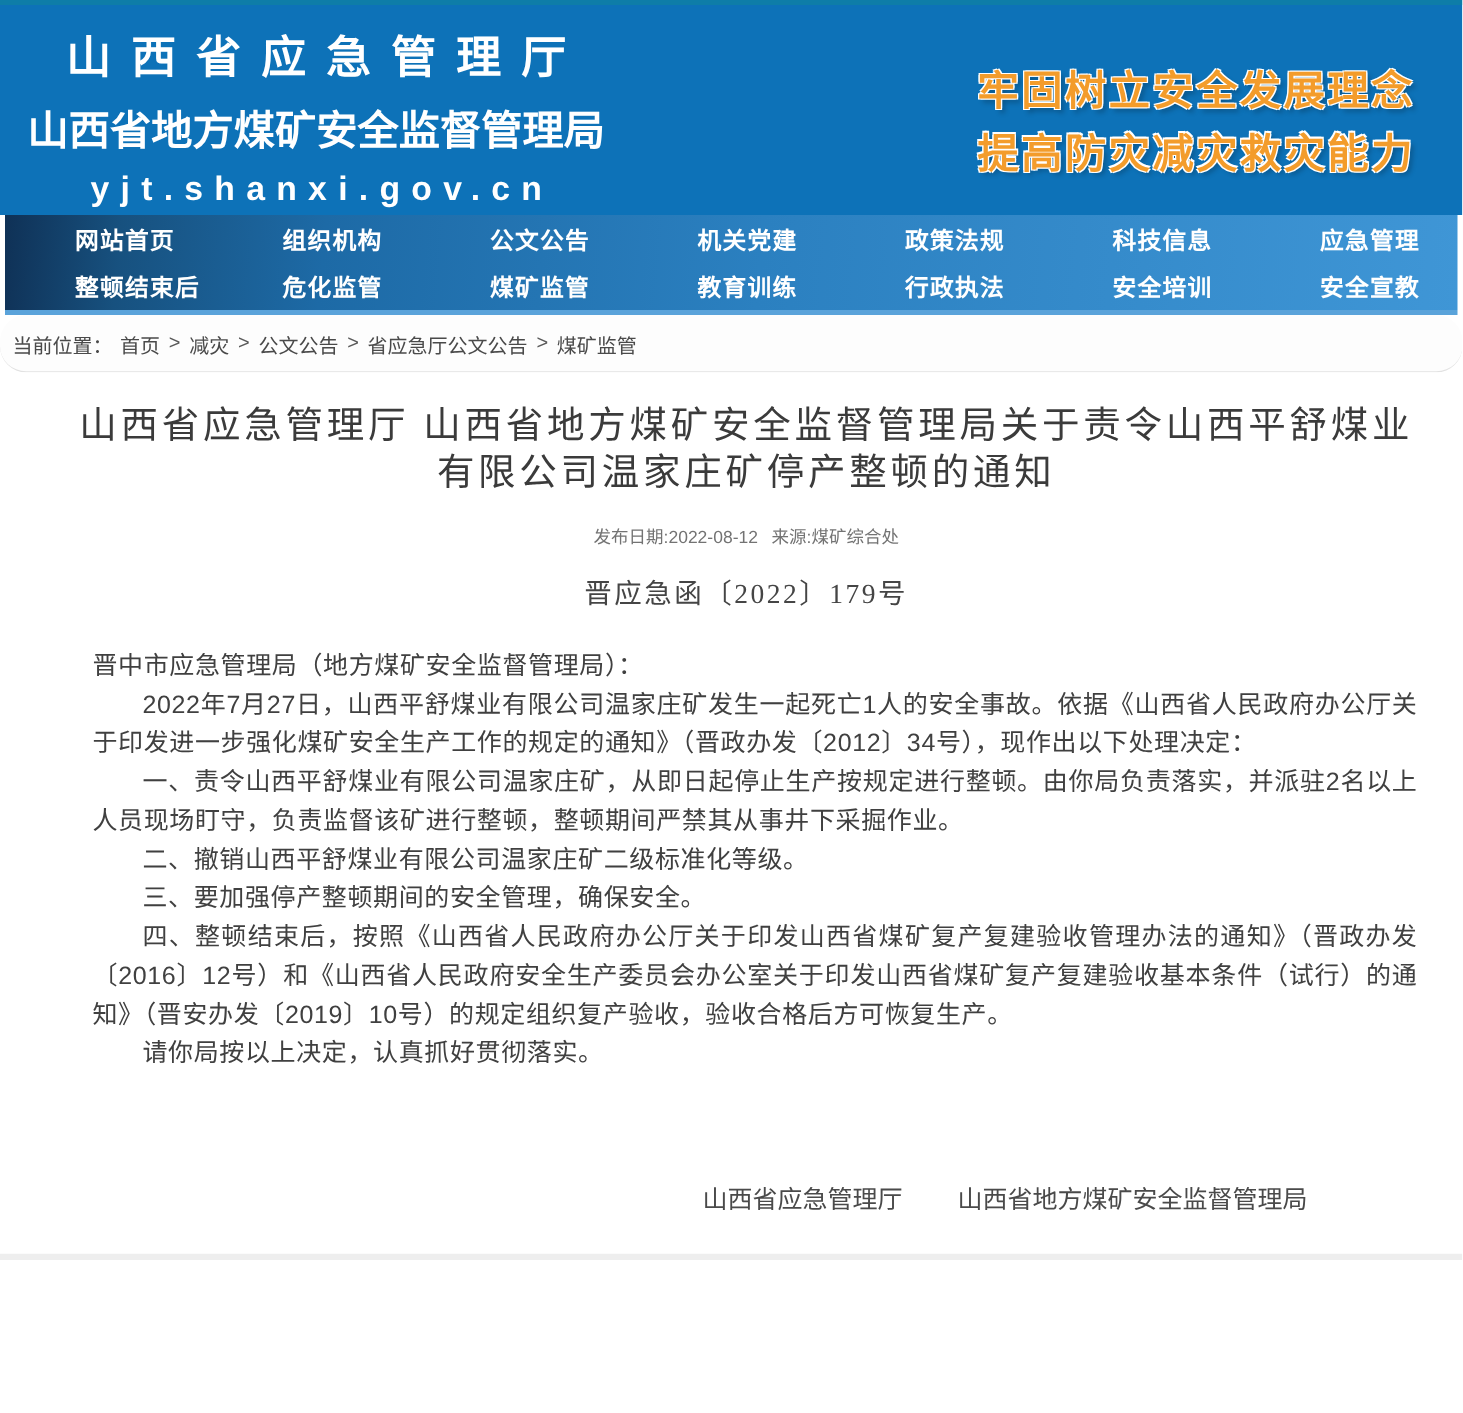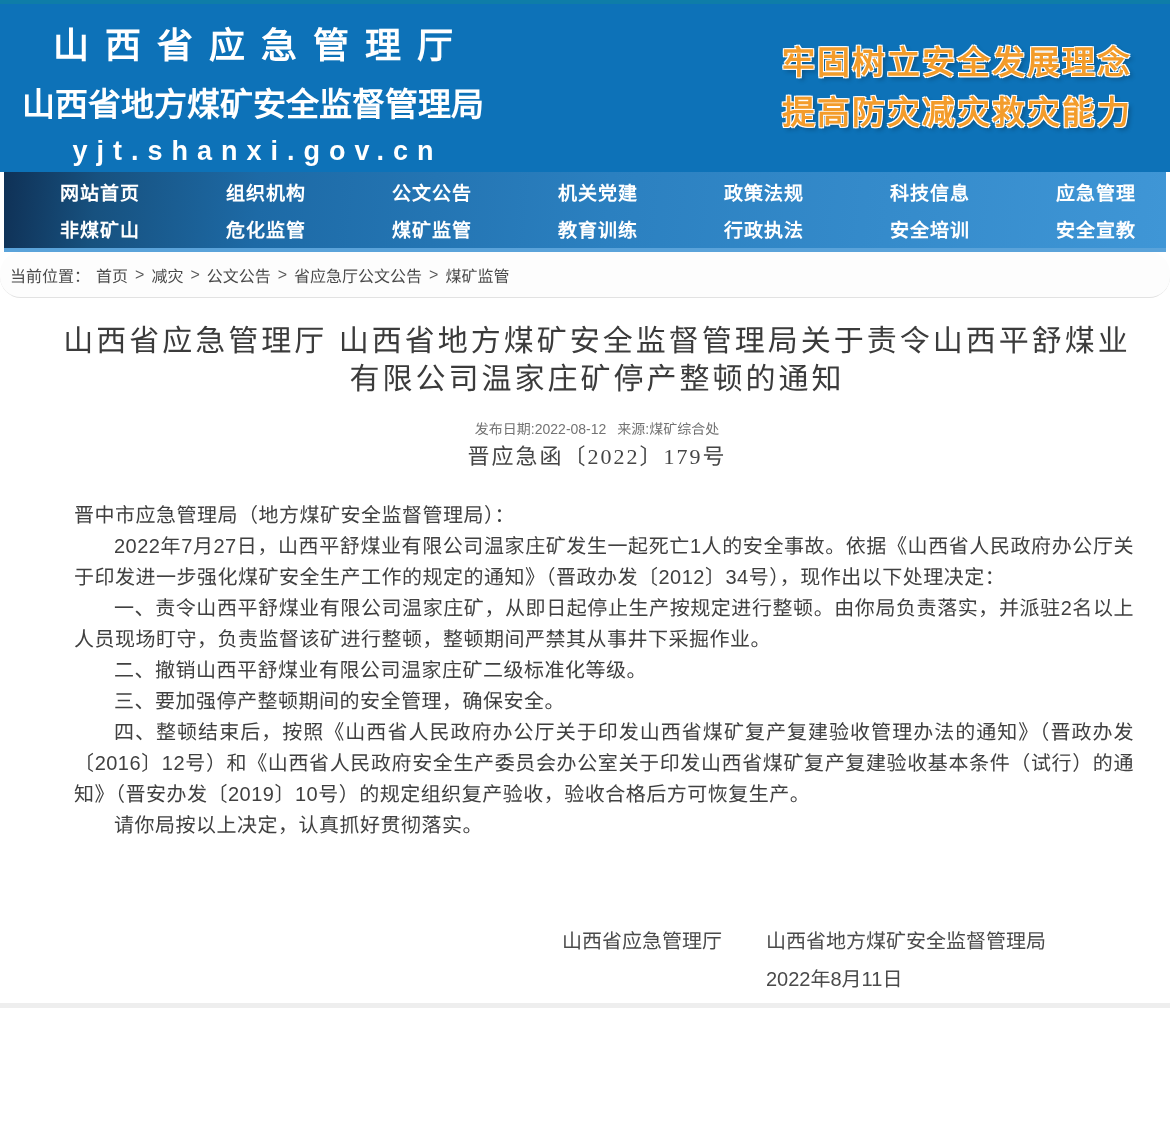--- a/index.html
+++ b/index.html
@@ -5,21 +5,21 @@
   html,body{margin:0;padding:0;background:#ffffff;}
   body{font-family:"Liberation Sans","DejaVu Sans",sans-serif;}
   .page{position:relative;width:1170px;height:1008px;margin:0 auto;background:#ffffff;overflow:hidden;}
 
   
   .masthead{position:relative;height:172px;background:#0d72b8;border-top:4px solid #0e7da8;box-sizing:border-box;}
   .brand{position:absolute;left:18px;top:12px;width:470px;text-align:center;color:#ffffff;}
   .brand-line1{font-size:36px;font-weight:bold;letter-spacing:16px;white-space:nowrap;margin-right:-16px;}
   .brand-line2{font-size:33px;font-weight:bold;margin-top:10px;white-space:nowrap;}
   .brand-url{font-size:27px;font-weight:bold;letter-spacing:9px;margin-top:10px;white-space:nowrap;margin-right:-9px;}
-  .slogan{position:absolute;right:38px;top:34px;color:#f39c2b;font-size:33px;font-weight:bold;line-height:50px;letter-spacing:2px;white-space:nowrap;
+  .slogan{position:absolute;right:38px;top:44px;color:#f39c2b;font-size:33px;font-weight:bold;line-height:50px;letter-spacing:2px;white-space:nowrap;
           text-shadow:1px 1px 0 #ffffff,-1px -1px 0 #ffffff,1px -1px 0 #ffffff,-1px 1px 0 #ffffff,3px 3px 4px rgba(0,0,0,.25);}
 
   
   .mainnav{margin:0 4px;height:76px;display:flex;flex-direction:column;justify-content:space-evenly;
            background:linear-gradient(95deg,#0f3156 0%,#17517f 8%,#1d6aa6 22%,#2b80c0 52%,#3f96d6 100%);
            border-bottom:4px solid #5aa3da;}
   .nav-row{display:grid;grid-template-columns:repeat(7,1fr);align-items:center;height:36px;}
   .nav-item{color:#ffffff;font-size:19px;font-weight:bold;text-decoration:none;padding-left:56px;letter-spacing:1px;white-space:nowrap;cursor:pointer;}
 
   
@@ -27,21 +27,21 @@
               border-bottom:1px solid #e2e2e2;background:#fdfdfd;border-radius:21px;}
   .breadcrumb .bc-label{margin-right:6px;}
   .breadcrumb a{color:#4a4a4a;text-decoration:none;cursor:pointer;}
   .breadcrumb .bc-sep{margin:0 7px;color:#5a5a5a;}
 
   
   .doc{padding:20px 36px 0 60px;color:#404040;}
   .doc-title{margin:4px auto 0;text-align:center;font-size:30px;font-weight:500;color:#3b3b3b;line-height:38px;letter-spacing:3px;max-width:1080px;}
   .doc-meta{text-align:center;font-size:14px;color:#737373;margin-top:20px;}
   .doc-meta span + span{margin-left:7px;}
-  .doc-number{text-align:center;font-size:22px;color:#454545;letter-spacing:2px;font-family:"Liberation Serif","DejaVu Serif",serif;}
+  .doc-number{text-align:center;font-size:22px;color:#454545;margin-top:18px;letter-spacing:2px;font-family:"Liberation Serif","DejaVu Serif",serif;}
   .doc-body{margin-top:30px;margin-left:14px;}
   .para{margin:0;font-size:20px;line-height:31px;letter-spacing:0.5px;text-align:justify;}
   .para.indent{text-indent:2em;}
 
   
   .signature{display:flex;justify-content:flex-end;margin-top:84px;margin-right:88px;gap:44px;font-size:20px;color:#4a4a4a;}
   .sig-col{display:flex;flex-direction:column;}
   .sig-date{margin-top:9px;}
 
   .page-bottom{position:absolute;left:0;bottom:0;width:100%;height:5px;background:#eeeeee;}
@@ -67,21 +67,21 @@
     <div class="nav-row">
       <a class="nav-item">网站首页</a>
       <a class="nav-item">组织机构</a>
       <a class="nav-item">公文公告</a>
       <a class="nav-item">机关党建</a>
       <a class="nav-item">政策法规</a>
       <a class="nav-item">科技信息</a>
       <a class="nav-item">应急管理</a>
     </div>
     <div class="nav-row">
-      <a class="nav-item">非煤矿山</a>
+      <a class="nav-item">整顿结束后</a>
       <a class="nav-item">危化监管</a>
       <a class="nav-item">煤矿监管</a>
       <a class="nav-item">教育训练</a>
       <a class="nav-item">行政执法</a>
       <a class="nav-item">安全培训</a>
       <a class="nav-item">安全宣教</a>
     </div>
   </nav>
 
   <div class="breadcrumb">
@@ -114,19 +114,18 @@
       <p class="para indent">二、撤销山西平舒煤业有限公司温家庄矿二级标准化等级。</p>
       <p class="para indent">三、要加强停产整顿期间的安全管理，确保安全。</p>
       <p class="para indent">四、整顿结束后，按照《山西省人民政府办公厅关于印发山西省煤矿复产复建验收管理办法的通知》（晋政办发〔2016〕12号）和《山西省人民政府安全生产委员会办公室关于印发山西省煤矿复产复建验收基本条件（试行）的通知》（晋安办发〔2019〕10号）的规定组织复产验收，验收合格后方可恢复生产。</p>
       <p class="para indent">请你局按以上决定，认真抓好贯彻落实。</p>
     </div>
 
     <div class="signature">
       <div class="sig-org1">山西省应急管理厅</div>
       <div class="sig-col">
         <div>山西省地方煤矿安全监督管理局</div>
-        <div class="sig-date">2022年8月11日</div>
       </div>
     </div>
   </main>
 
   <div class="page-bottom"></div>
 </div>
 
 </body></html>

